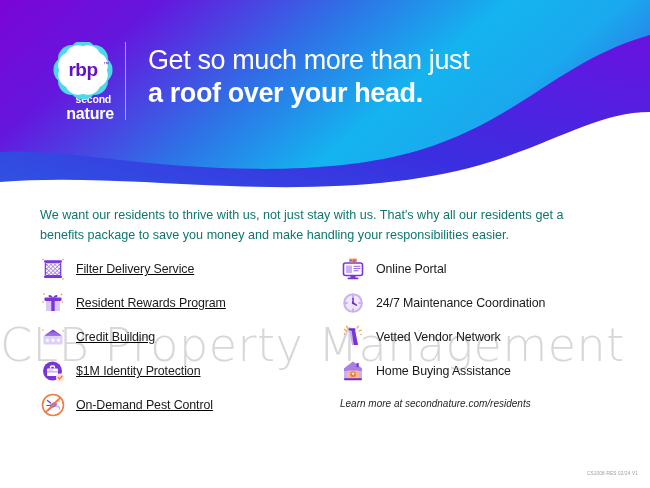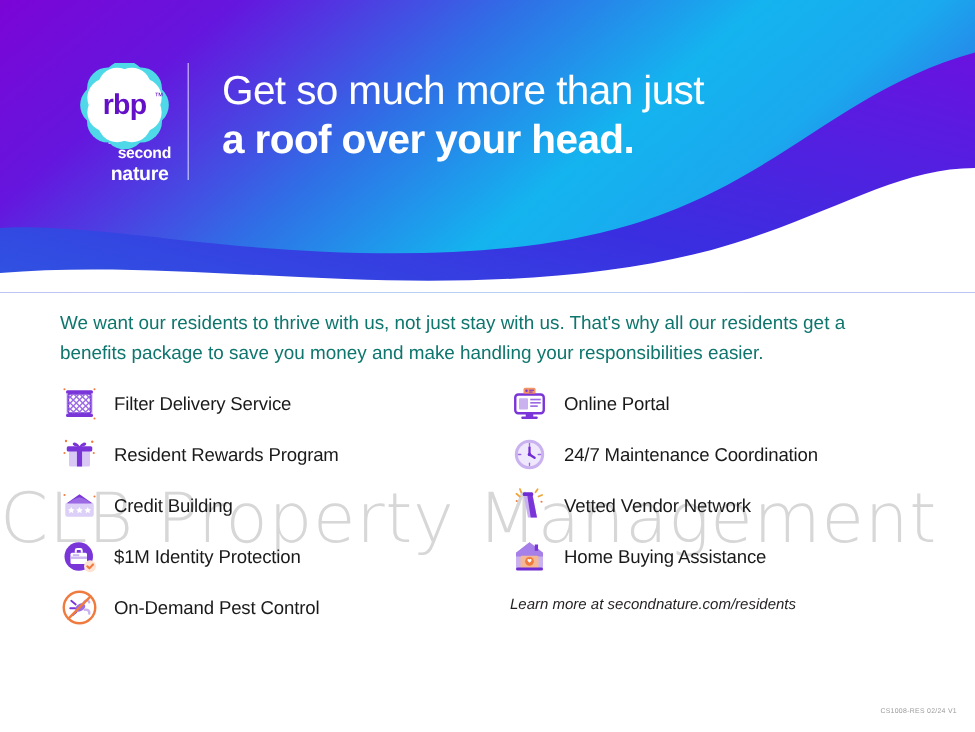--- a/index.html
+++ b/index.html
@@ -24,21 +24,21 @@
     display:flex; flex-direction:column; align-items:flex-end;
   }
   .logo-mark { position:relative; width:62px; height:58px; }
   .logo-mark svg { position:absolute; left:0; top:0; }
   .logo-sub {
     margin-top:2px; text-align:center; line-height:1.0;
     color:#ffffff; font-weight:bold;
   }
   .logo-sub .by { font-size:5px; font-weight:normal; display:inline-block; vertical-align:top; margin-right:1px;}
   .logo-sub .l1 { font-size:10.5px; letter-spacing:-0.2px; }
-  .logo-sub .l2 { font-size:13px; letter-spacing:-0.2px; display:block; }
+  .logo-sub .l2 { font-size:16px; letter-spacing:-0.2px; display:block; }
 
   .divider {
     position:absolute; left:125px; top:42px; width:1px; height:78px;
     background:rgba(255,255,255,0.55);
   }
 
   .headline {
     position:absolute; left:148px; top:44px; width:460px;
     color:#ffffff;
   }
@@ -61,21 +61,21 @@
   }
 
   
   .intro {
     position:absolute; left:40px; top:206px; width:565px;
     font-size:12.6px; line-height:1.55; color:#0f766e;
   }
 
   .cols { position:absolute; left:40px; top:252px; width:575px; z-index:6; }
   .col { position:absolute; top:0; width:290px; }
-  .col-left { left:0; }
+  .col-left { left:0;text-decoration:underline; }
   .col-right { left:300px; }
 
   .item {
     position:relative; height:34px; display:flex; align-items:center; gap:10px;
   }
   .item .ic { width:26px; height:26px; flex:0 0 26px; position:relative; }
   .item .ic svg { display:block; }
   .item .lbl {
     font-size:12.4px; color:#1a1a1a; font-weight:normal; letter-spacing:-0.1px;
     white-space:nowrap;

